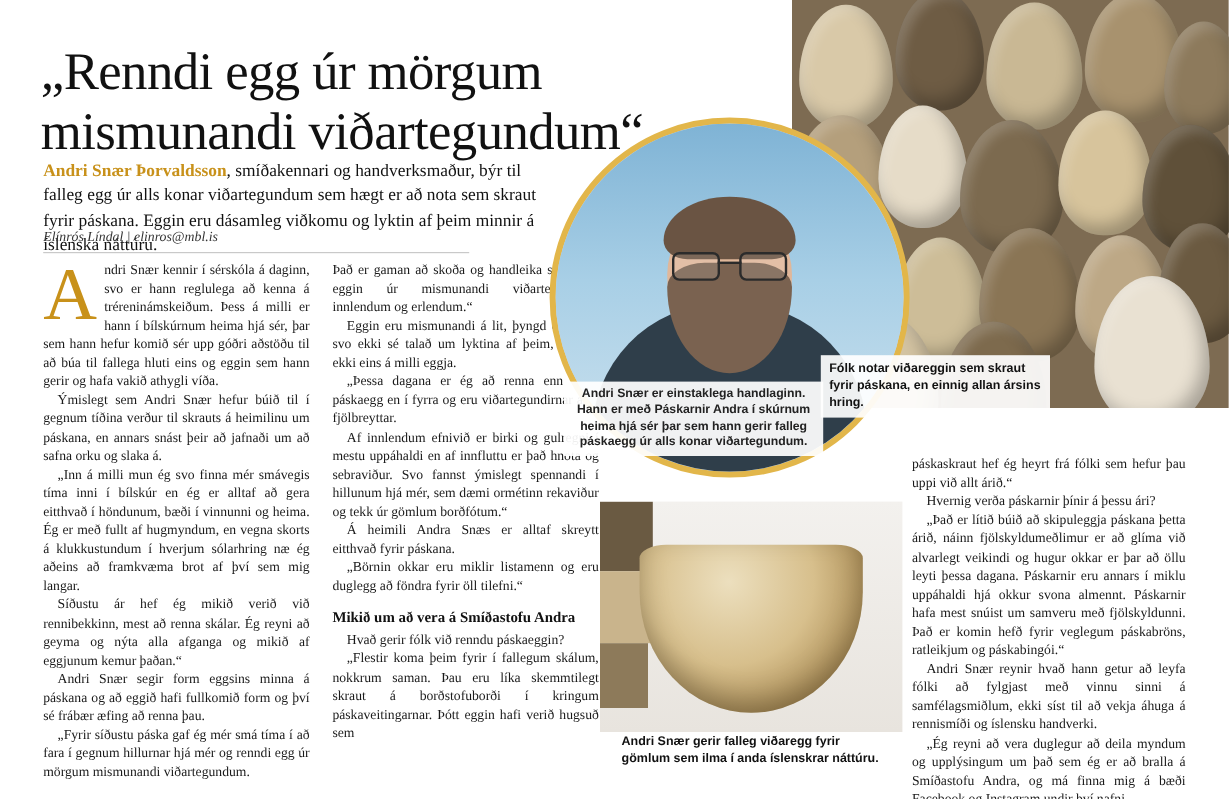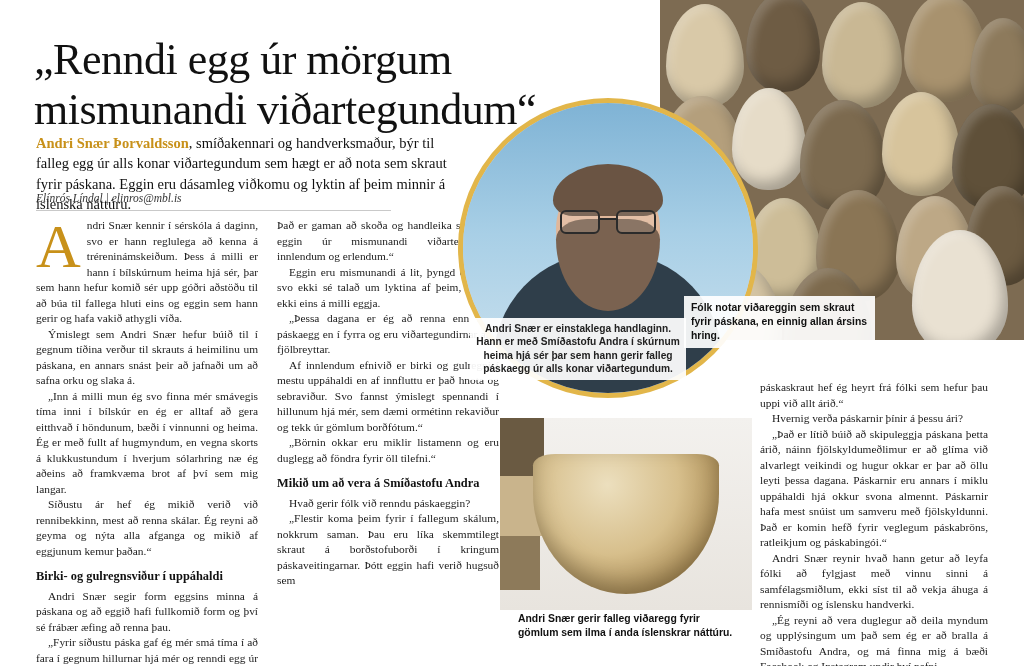--- a/index.html
+++ b/index.html
@@ -321,37 +321,37 @@
   <div class="portrait-body"></div>
   <div class="portrait-head"></div>
   <div class="portrait-beard"></div>
   <div class="portrait-hair"></div>
   <div class="portrait-glasses">
       <i class="l"></i>
       <b></b>
       <i class="r"></i>
     </div>
 </div>
-<div id="caption-portrait">Andri Snær er einstaklega handlaginn. Hann er með Smíðastofu Andra í skúrnum heima hjá sér þar sem hann gerir falleg páskaegg úr alls konar viðartegundum.</div>
+<div id="caption-portrait">Andri Snær er einstaklega handlaginn. Hann er með Páskarnir Andra í skúrnum heima hjá sér þar sem hann gerir falleg páskaegg úr alls konar viðartegundum.</div>
 
 <div class="col" id="col1">
   <p class="noindent"><span class="dropcap">A</span><span>ndri Snær kennir í sérskóla á daginn, svo er hann reglulega að kenna á tréreninámskeiðum. Þess á milli er hann í bílskúrnum heima hjá sér, þar sem hann hefur komið sér upp góðri aðstöðu til að búa til fallega hluti eins og eggin sem hann gerir og hafa vakið athygli víða.</span></p>
   <p>Ýmislegt sem Andri Snær hefur búið til í gegnum tíðina verður til skrauts á heimilinu um páskana, en annars snást þeir að jafnaði um að safna orku og slaka á.</p>
   <p>„Inn á milli mun ég svo finna mér smávegis tíma inni í bílskúr en ég er alltaf að gera eitthvað í höndunum, bæði í vinnunni og heima. Ég er með fullt af hugmyndum, en vegna skorts á klukkustundum í hverjum sólarhring næ ég aðeins að framkvæma brot af því sem mig langar.</p>
   <p>Síðustu ár hef ég mikið verið við rennibekkinn, mest að renna skálar. Ég reyni að geyma og nýta alla afganga og mikið af eggjunum kemur þaðan.“</p>
-  <h3>Birki- og gulregnsviður í uppáhaldi</h3>
   <p>Andri Snær segir form eggsins minna á páskana og að eggið hafi fullkomið form og því sé frábær æfing að renna þau.</p>
   <p>„Fyrir síðustu páska gaf ég mér smá tíma í að fara í gegnum hillurnar hjá mér og renndi egg úr mörgum mismunandi viðartegundum.</p>
 </div>
 
 <div class="col" id="col2">
   <p class="noindent">Það er gaman að skoða og handleika silkimjúk eggin úr mismunandi viðartegundum, innlendum og erlendum.“</p>
   <p>Eggin eru mismunandi á lit, þyngd og áferð svo ekki sé talað um lyktina af þeim, sem er ekki eins á milli eggja.</p>
   <p>„Þessa dagana er ég að renna enn fleiri páskaegg en í fyrra og eru viðartegundirnar ansi fjölbreyttar.</p>
   <p>Af innlendum efnivið er birki og gulregni í mestu uppáhaldi en af innfluttu er það hnota og sebraviður. Svo fannst ýmislegt spennandi í hillunum hjá mér, sem dæmi ormétinn rekaviður og tekk úr gömlum borðfótum.“</p>
+  <p>Á heimili Andra Snæs er alltaf skreytt eitthvað fyrir páskana.</p>
   <p>„Börnin okkar eru miklir listamenn og eru duglegg að föndra fyrir öll tilefni.“</p>
   <h3>Mikið um að vera á Smíðastofu Andra</h3>
   <p>Hvað gerir fólk við renndu páskaeggin?</p>
   <p>„Flestir koma þeim fyrir í fallegum skálum, nokkrum saman. Þau eru líka skemmtilegt skraut á borðstofuborði í kringum páskaveitingarnar. Þótt eggin hafi verið hugsuð sem</p>
 </div>
 
 <div class="col" id="col4">
   <p class="noindent">páskaskraut hef ég heyrt frá fólki sem hefur þau uppi við allt árið.“</p>
   <p>Hvernig verða páskarnir þínir á þessu ári?</p>
   <p>„Það er lítið búið að skipuleggja páskana þetta árið, náinn fjölskyldumeðlimur er að glíma við alvarlegt veikindi og hugur okkar er þar að öllu leyti þessa dagana. Páskarnir eru annars í miklu uppáhaldi hjá okkur svona almennt. Páskarnir hafa mest snúist um samveru með fjölskyldunni. Það er komin hefð fyrir veglegum páskabröns, ratleikjum og páskabingói.“</p>

